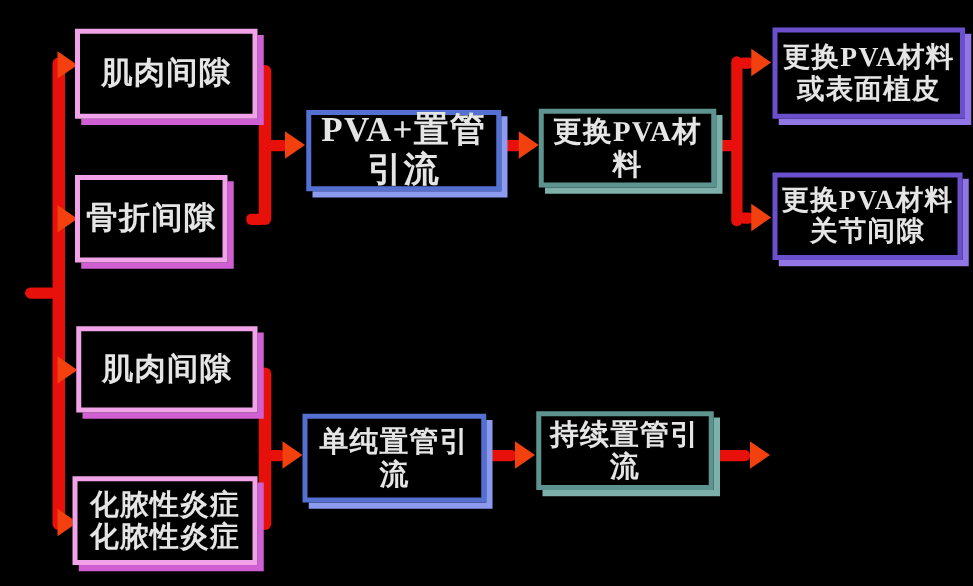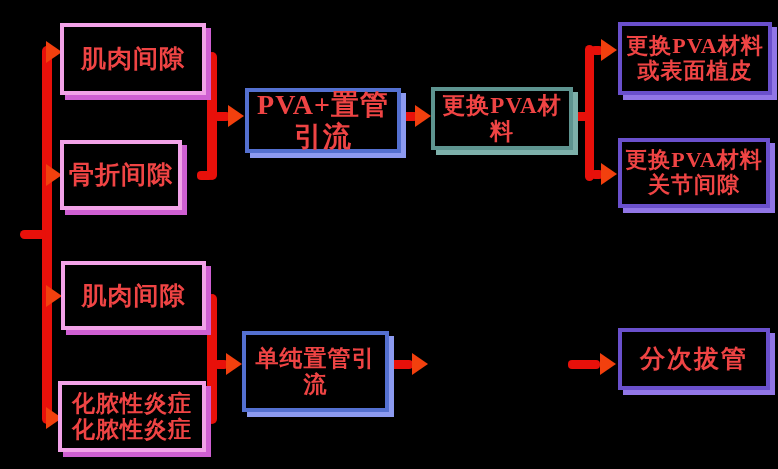--- a/index.html
+++ b/index.html
@@ -7,21 +7,21 @@
     position:relative;
     width:778px;height:469px;
     background:#000;
     overflow:hidden;
     font-family:"Liberation Serif","DejaVu Serif",serif;
   }
   .node{
     position:absolute;
     box-sizing:border-box;
     background:#000;
-    color:#ef4444;
+    color:#e5e5e5;
     font-weight:bold;
     display:flex;
     flex-direction:column;
     align-items:center;
     justify-content:center;
     text-align:center;
     line-height:1.12;
     letter-spacing:1px;
   }
   .pink  { border:4px solid #f2a2e8; box-shadow:5px 5px 0 #cf5fd2; }
@@ -121,22 +121,22 @@
   <div class="node purple fs22" style="left:618px;top:22px;width:154px;height:73px;">
     <span>更换PVA材料</span>
     <span>或表面植皮</span>
   </div>
 
   <div class="node purple fs22" style="left:618px;top:138px;width:152px;height:70px;">
     <span>更换PVA材料</span>
     <span>关节间隙</span>
   </div>
 
-  <div class="node blue fs23" style="left:242px;top:331px;width:147px;height:81px;">
+  <div class="node blue fs23" style="left:242px;top:331px;width:147px;height:71px;">
     <span>单纯置管引流</span>
   </div>
 
+  <div class="node teal fs23" style="left:429px;top:329px;width:142px;height:63px;">
+    <span>持续置管引流</span>
+  </div>
 
-  <div class="node purple fs25" style="left:618px;top:328px;width:152px;height:62px;letter-spacing:2px;">
-    <span>分次拔管</span>
-  </div>
 
 </div>
 
 </body></html>

